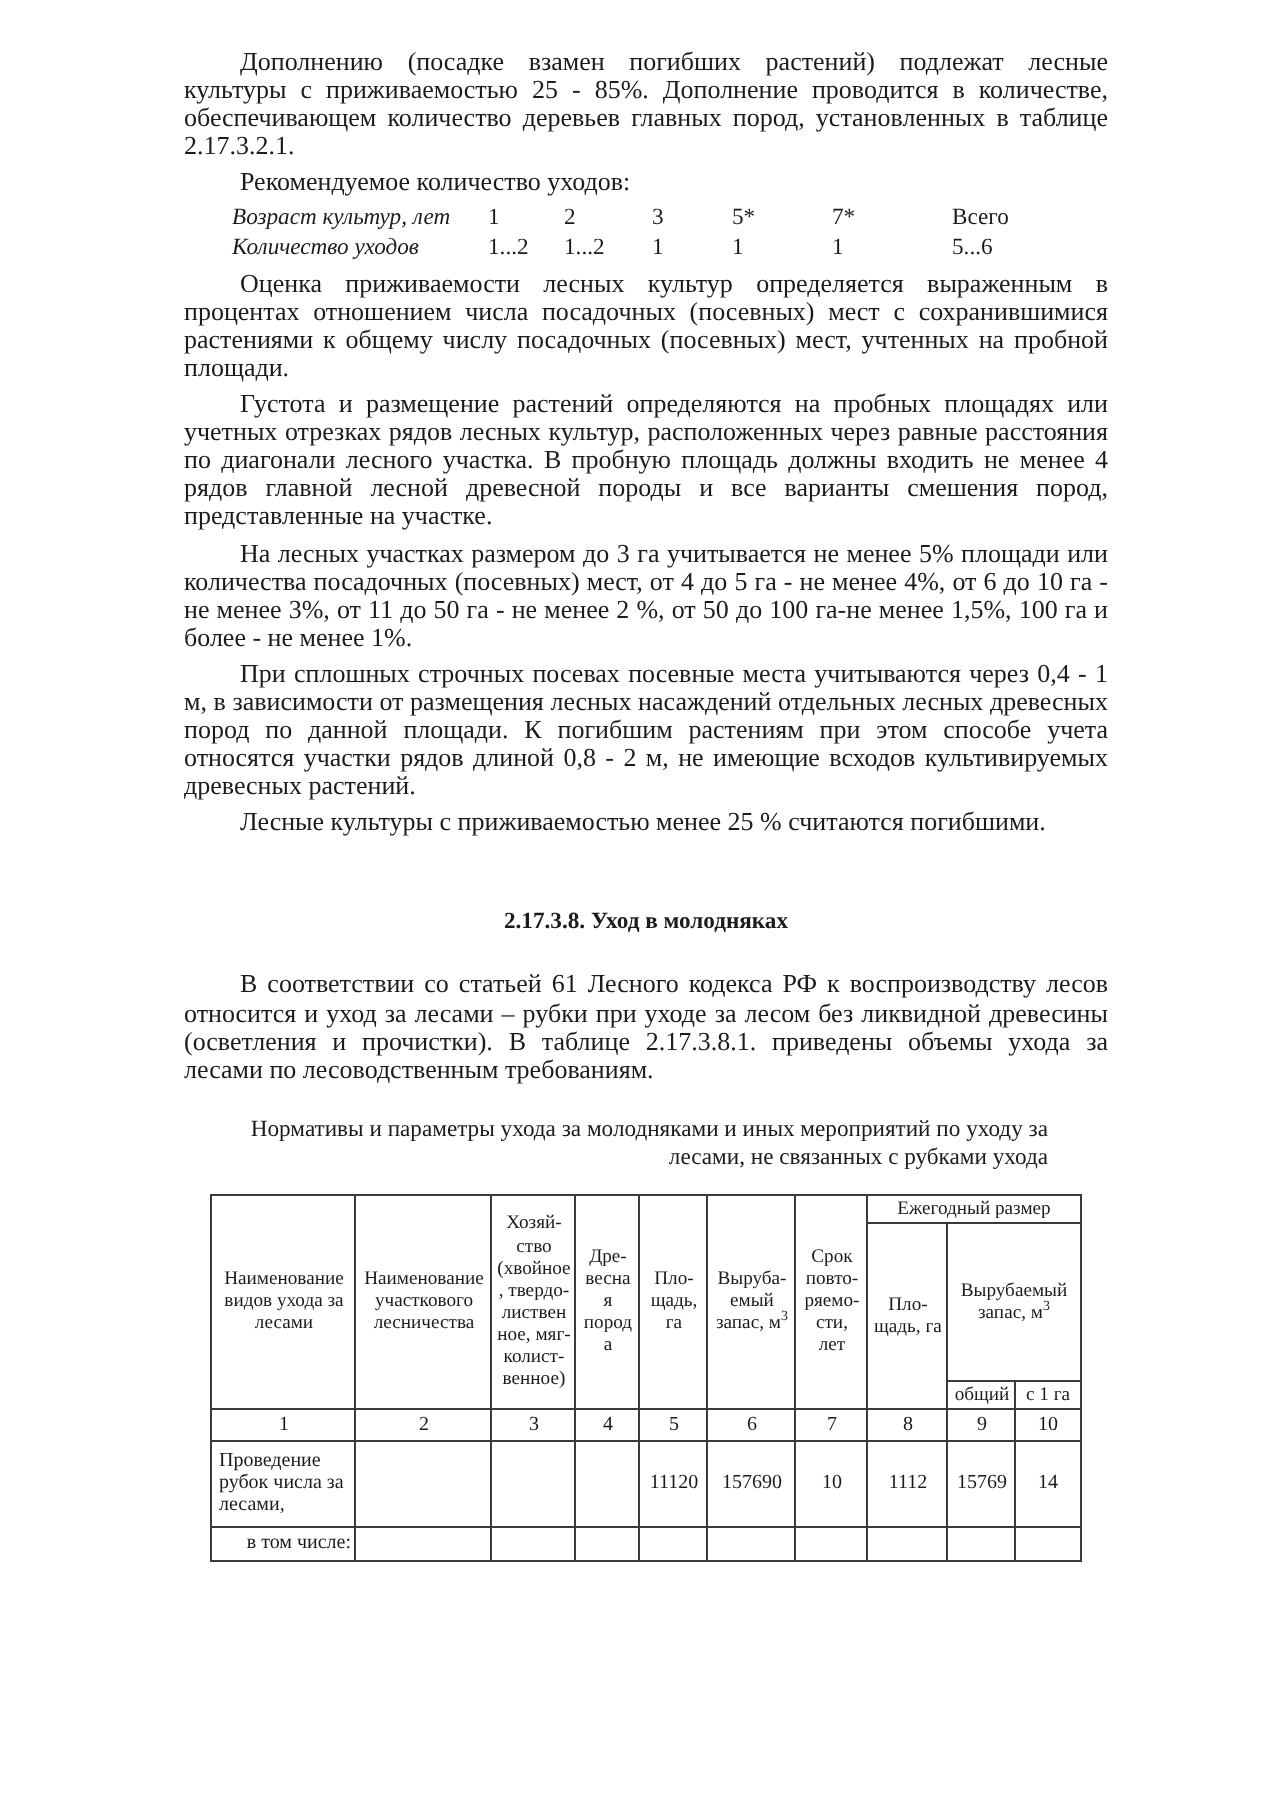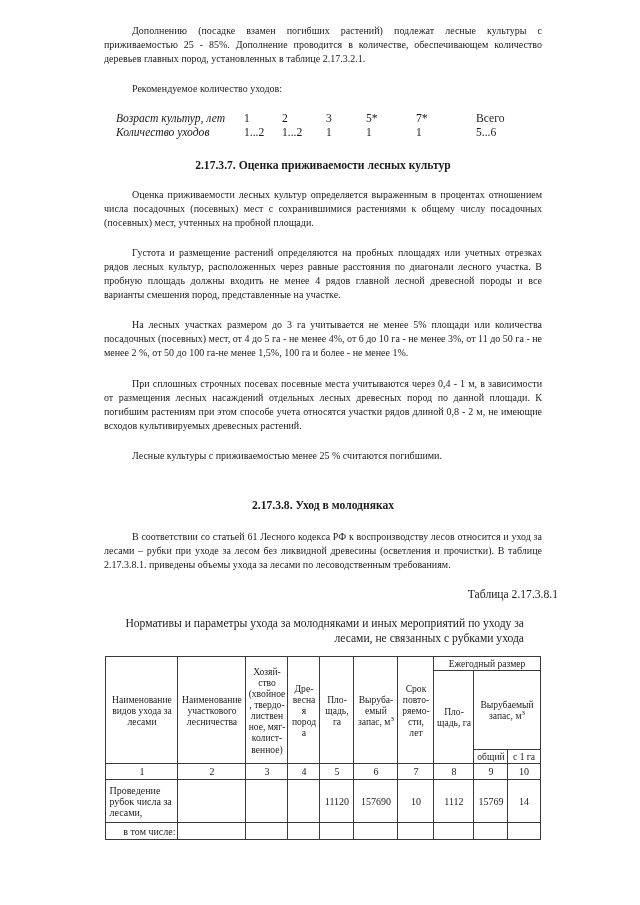--- a/index.html
+++ b/index.html
@@ -26,22 +26,22 @@
     text-align: center;
     font-size: 11.5px;
     margin: 12px 0 0 0;
     letter-spacing: .2px;
   }
   .content {
     padding: 0 82px 0 88px;
     margin-top: 24px;
   }
   p.body-text {
-    margin: 16px;
-    font-size: 10px;
+    margin: 4px;
+    font-size: 13px;
     line-height: 14.1px;
     text-align: justify;
     text-indent: 28px;
     hyphens: none;
   }
   h3.section-heading {
     font-size: 11.6px;
     font-weight: bold;
     text-align: center;
     margin: 18px 0 16px 0;
@@ -160,33 +160,31 @@
         <span class="il-c il-w1">1...2</span>
         <span class="il-c il-w2">1...2</span>
         <span class="il-c il-w3">1</span>
         <span class="il-c il-w4">1</span>
         <span class="il-c il-w5">1</span>
         <span class="il-c il-w6">5...6</span>
       </div>
     </div>
 
 
-    <h3 class="section-heading">2.17.3.7. Оценка приживаемости лесных культур</h3>
 
     <p class="body-text">Оценка приживаемости лесных культур определяется выраженным в процентах отношением числа посадочных (посевных) мест с сохранившимися растениями к общему числу посадочных (посевных) мест, учтенных на пробной площади.</p>
     <p class="body-text">Густота и размещение растений определяются на пробных площадях или учетных отрезках рядов лесных культур, расположенных через равные расстояния по диагонали лесного участка. В пробную площадь должны входить не менее 4 рядов главной лесной древесной породы и все варианты смешения пород, представленные на участке.</p>
     <p class="body-text">На лесных участках размером до 3 га учитывается не менее 5% площади или количества посадочных (посевных) мест, от 4 до 5 га - не менее 4%, от 6 до 10 га - не менее 3%, от 11 до 50 га - не менее 2 %, от 50 до 100 га-не менее 1,5%, 100 га и более - не менее 1%.</p>
     <p class="body-text">При сплошных строчных посевах посевные места учитываются через 0,4 - 1 м, в зависимости от размещения лесных насаждений отдельных лесных древесных пород по данной площади. К погибшим растениям при этом способе учета относятся участки рядов длиной 0,8 - 2 м, не имеющие всходов культивируемых древесных растений.</p>
     <p class="body-text">Лесные культуры с приживаемостью менее 25 % считаются погибшими.</p>
 
     <h3 class="section-heading-2">2.17.3.8. Уход в молодняках</h3>
 
     <p class="body-text">В соответствии со статьей 61 Лесного кодекса РФ к воспроизводству лесов относится и уход за лесами – рубки при уходе за лесом без ликвидной древесины (осветления и прочистки). В таблице 2.17.3.8.1. приведены объемы ухода за лесами по лесоводственным требованиям.</p>
 
-    <p class="table-caption-ref">Таблица 2.17.3.8.1</p>
 
     <p class="table-title">Нормативы и параметры ухода за молодняками и иных мероприятий по уходу за лесами, не связанных с рубками ухода</p>
 
     <table class="norm-table">
       <colgroup>
         <col style="width:72px">
         <col style="width:68px">
         <col style="width:42px">
         <col style="width:32px">
         <col style="width:34px">

